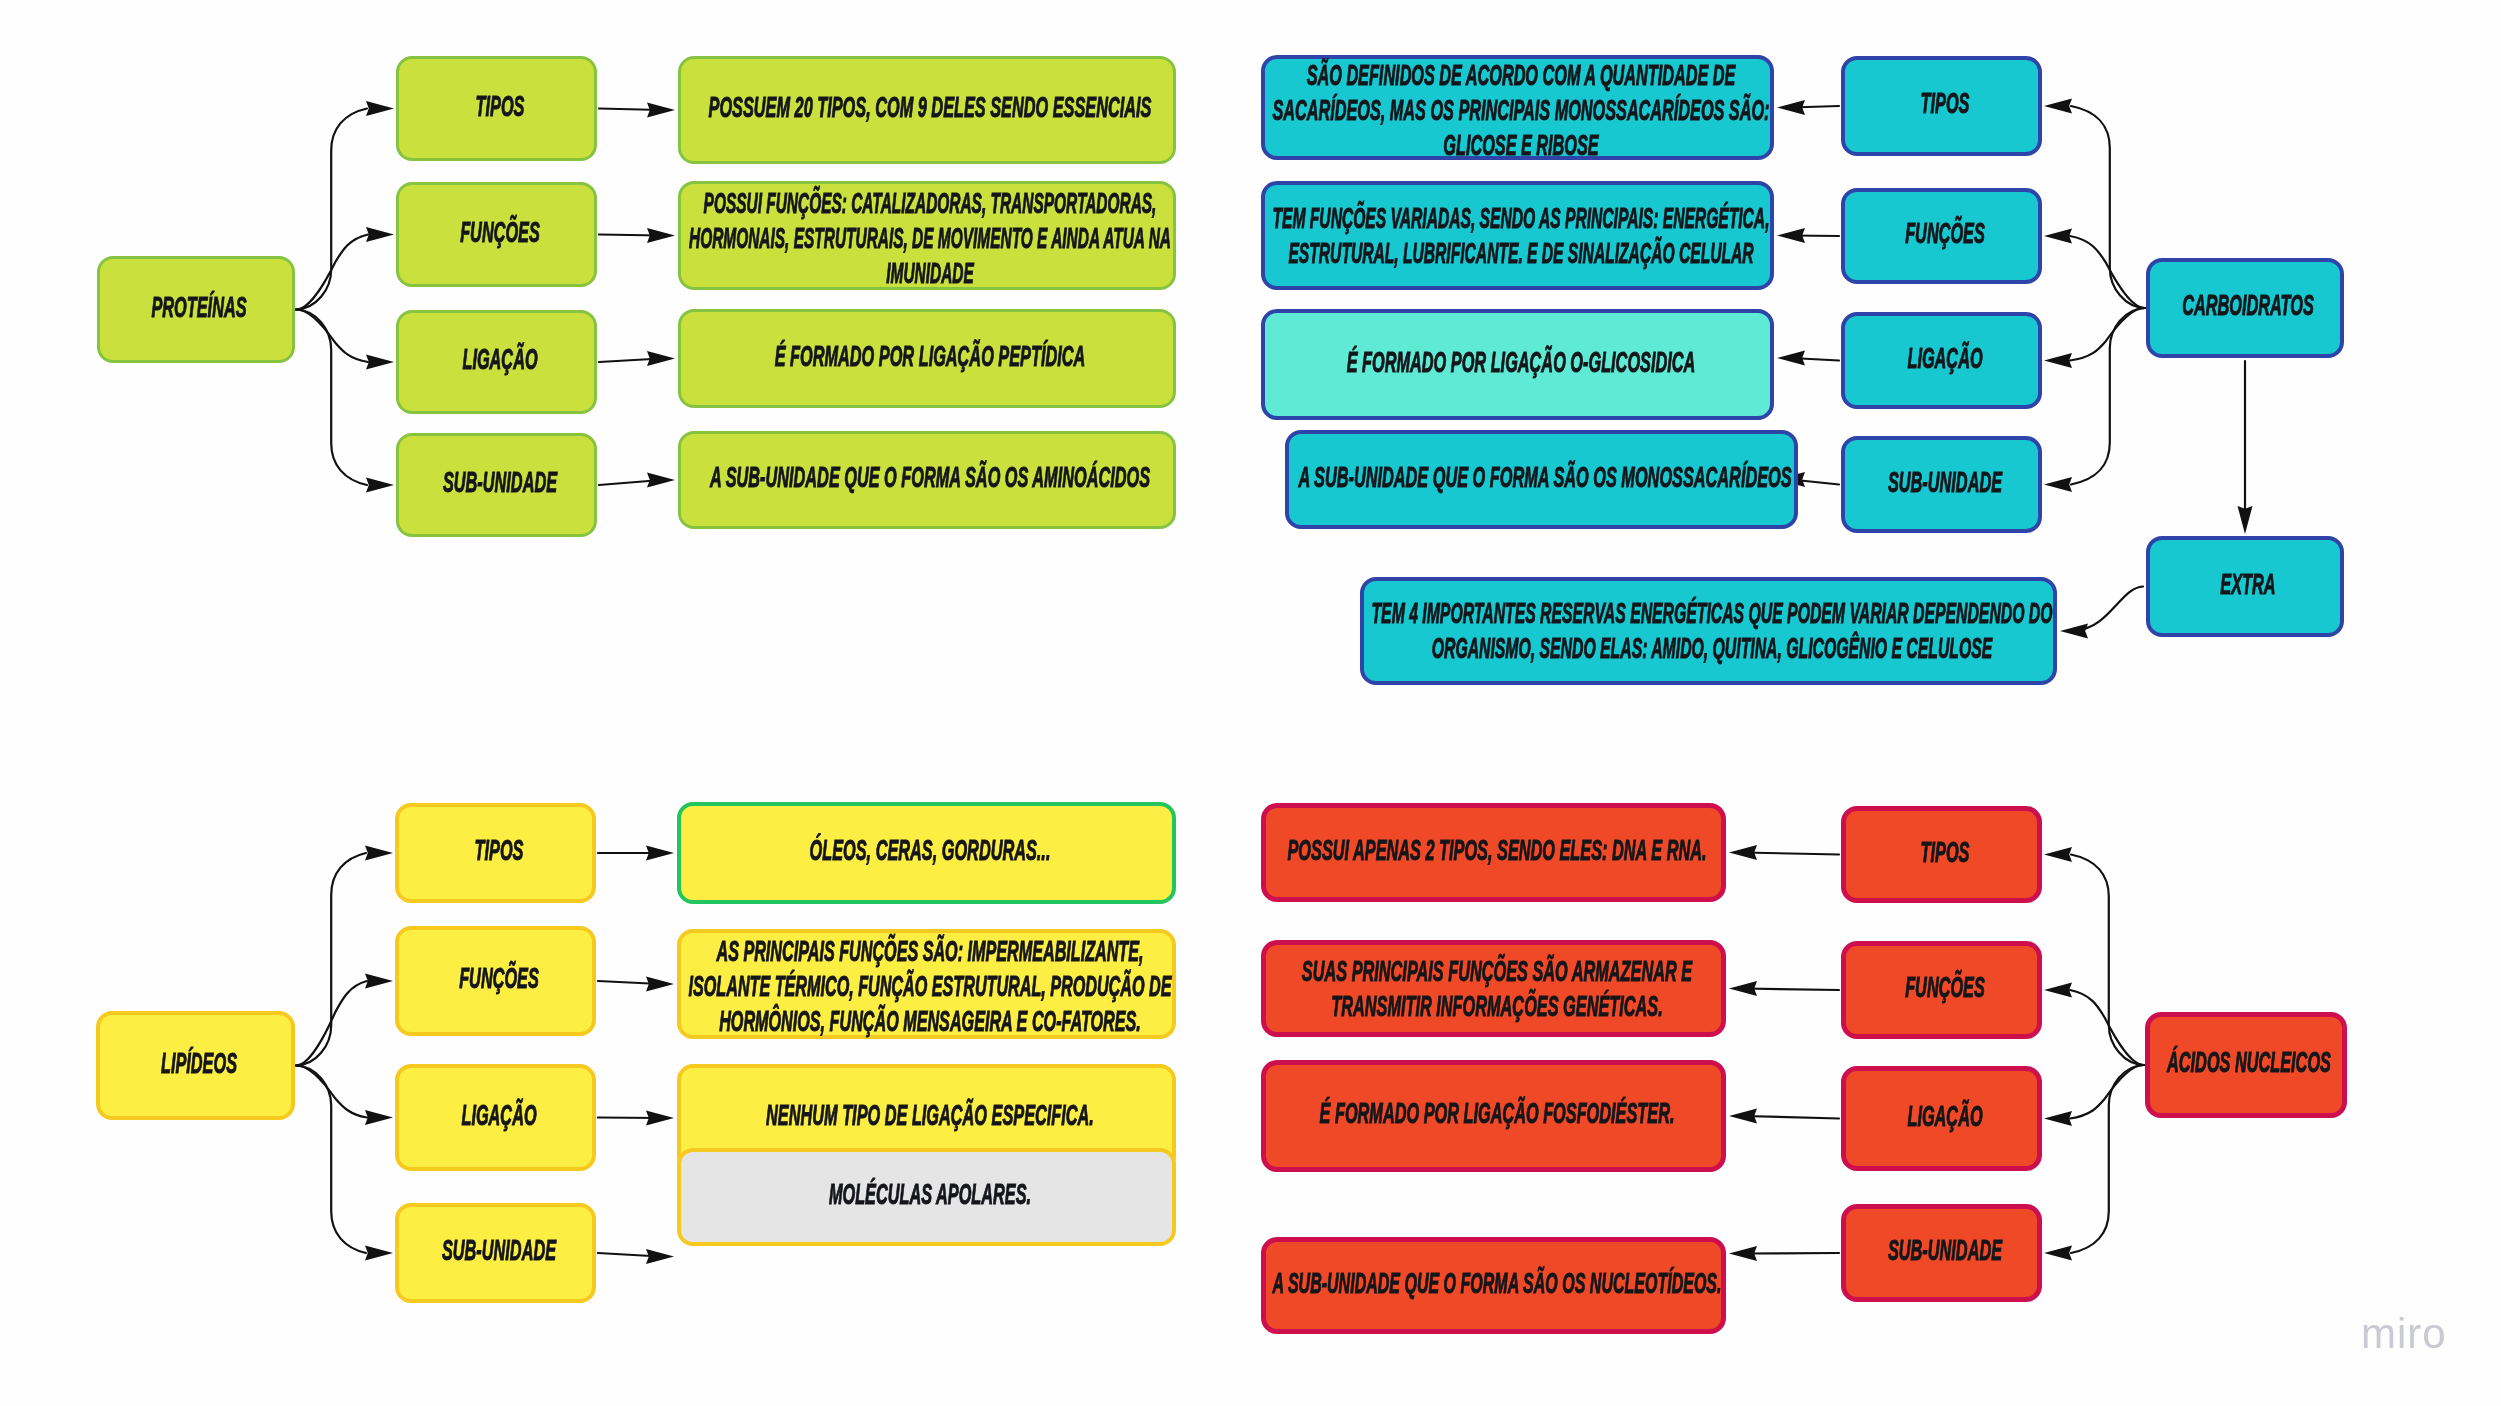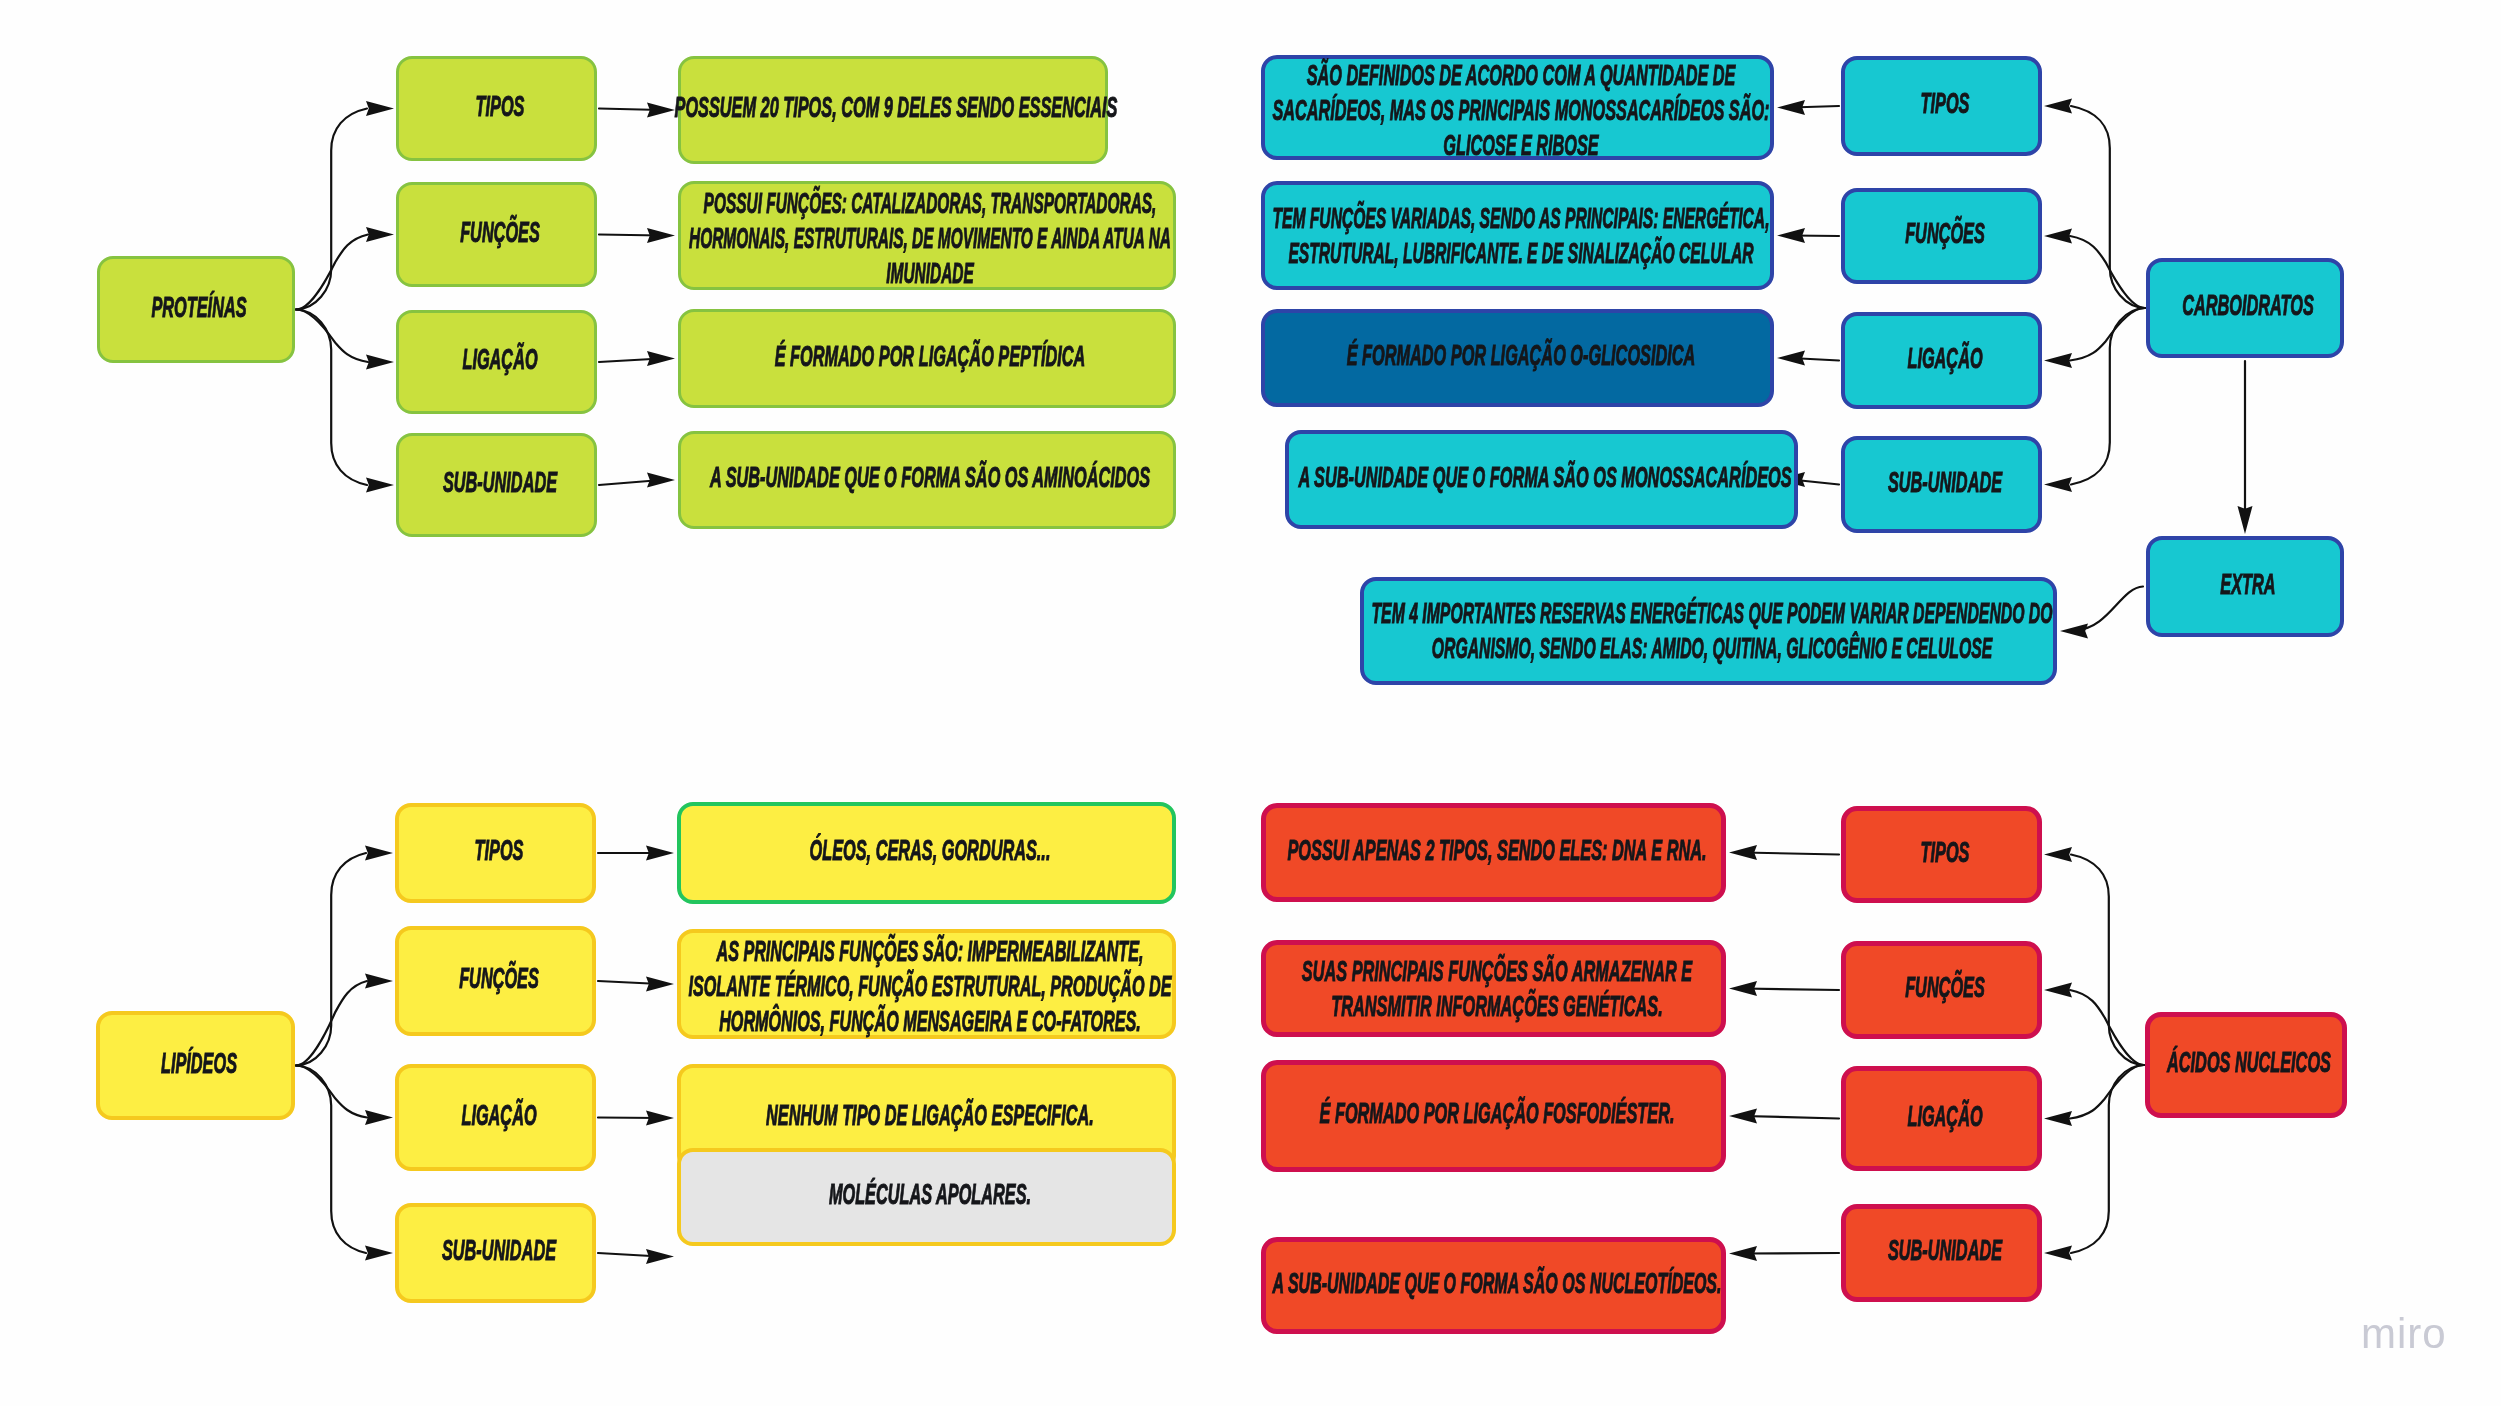--- a/index.html
+++ b/index.html
@@ -96,21 +96,21 @@
 <div class="node" style="left:97px;top:256px;width:198px;height:107px;background:#c9e03d;border:3px solid #86c340;border-radius:16px;">
         <span class="lines" style="--sx: 0.5620; --dy: -3.00px;">
           <span class="ln">PROTEÍNAS</span>
         </span>
       </div>
 <div class="node" style="left:396px;top:56px;width:201px;height:105px;background:#c9e03d;border:3px solid #86c340;border-radius:16px;">
         <span class="lines" style="--sx: 0.5620; --dy: -3.00px;">
           <span class="ln">TIPOS</span>
         </span>
       </div>
-<div class="node" style="left:678px;top:56px;width:430px;height:108px;background:#c9e03d;border:3px solid #86c340;border-radius:16px;">
+<div class="node" style="left:678px;top:56px;width:498px;height:108px;background:#c9e03d;border:3px solid #86c340;border-radius:16px;">
         <span class="lines" style="--sx: 0.5620; --dy: -3.00px;">
           <span class="ln">POSSUEM 20 TIPOS, COM 9 DELES SENDO ESSENCIAIS</span>
         </span>
       </div>
 <div class="node" style="left:396px;top:182px;width:201px;height:105px;background:#c9e03d;border:3px solid #86c340;border-radius:16px;">
         <span class="lines" style="--sx: 0.5620; --dy: -3.00px;">
           <span class="ln">FUNÇÕES</span>
         </span>
       </div>
 <div class="node" style="left:678px;top:181px;width:498px;height:109px;background:#c9e03d;border:3px solid #86c340;border-radius:16px;">
@@ -168,21 +168,21 @@
         <span class="lines" style="--sx: 0.5386; --dy: -0.30px;">
           <span class="ln">TEM FUNÇÕES VARIADAS, SENDO AS PRINCIPAIS: ENERGÉTICA,</span>
           <span class="ln">ESTRUTURAL, LUBRIFICANTE. E DE SINALIZAÇÃO CELULAR</span>
         </span>
       </div>
 <div class="node" style="left:1841px;top:312px;width:201px;height:97px;background:#17c8d1;border:4px solid #2e44a8;border-radius:16px;">
         <span class="lines" style="--sx: 0.5620; --dy: -3.00px;">
           <span class="ln">LIGAÇÃO</span>
         </span>
       </div>
-<div class="node" style="left:1261px;top:309px;width:513px;height:98px;background:#0369a1;border:4px solid #2e44a8;border-radius:16px;">
+<div class="node" style="left:1261px;top:309px;width:513px;height:111px;background:#5eead4;border:4px solid #2e44a8;border-radius:16px;">
         <span class="lines" style="--sx: 0.5620; --dy: -3.00px;">
           <span class="ln">É FORMADO POR LIGAÇÃO O-GLICOSIDICA</span>
         </span>
       </div>
 <div class="node" style="left:1841px;top:436px;width:201px;height:97px;background:#17c8d1;border:4px solid #2e44a8;border-radius:16px;">
         <span class="lines" style="--sx: 0.5620; --dy: -3.00px;">
           <span class="ln">SUB-UNIDADE</span>
         </span>
       </div>
 <div class="node" style="left:1261px;top:430px;width:513px;height:99px;background:#17c8d1;border:4px solid #2e44a8;border-radius:16px;margin-left:24px;">

